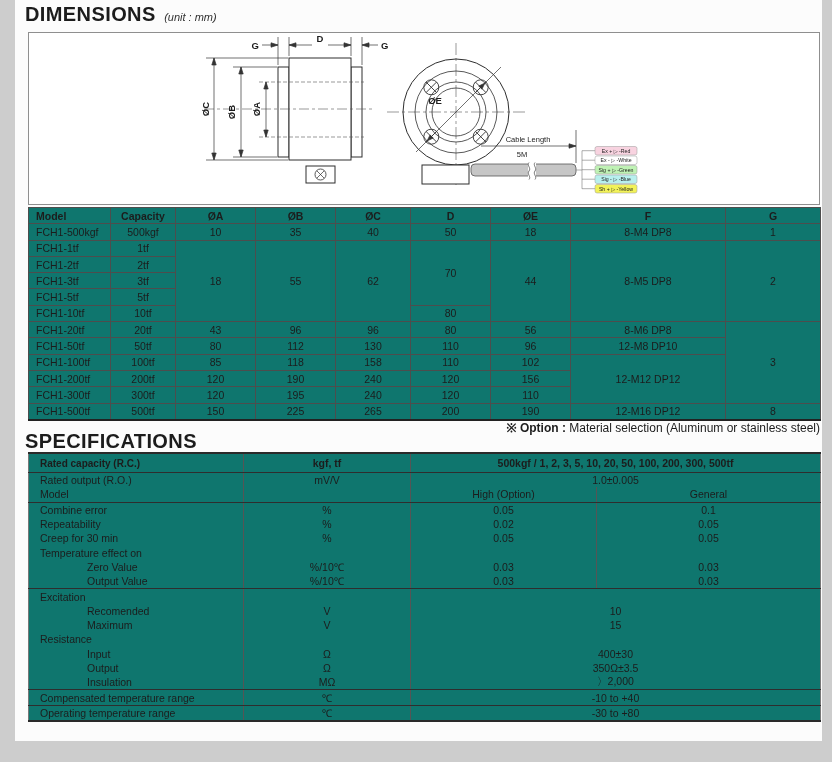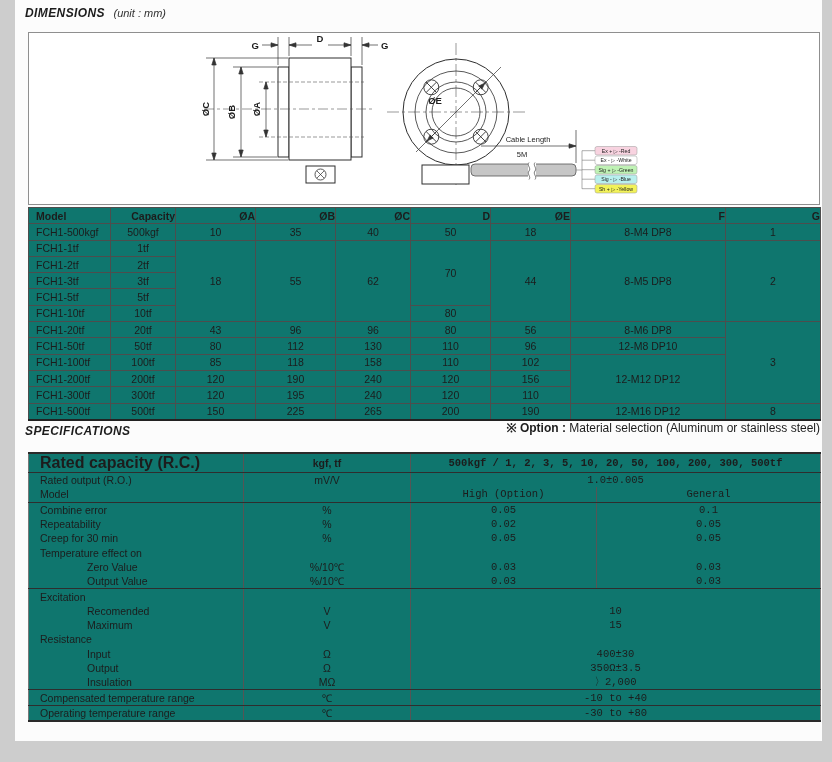--- a/index.html
+++ b/index.html
@@ -1,52 +1,52 @@
 <!DOCTYPE html>
 <html><head>
 <meta charset="utf-8">
 <style>
   html,body{margin:0;padding:0;}
   body{width:832px;height:762px;background:#cdcdcd;position:relative;
        font-family:"Liberation Sans",sans-serif;color:#1c1c1c;overflow:hidden;}
   .page{position:absolute;left:15px;top:0;width:807px;height:741px;background:#fcfcfc;}
 
   .title{position:absolute;left:25px;white-space:nowrap;}
-  .title .big{font-style:italic;font-weight:bold;font-size:12px;letter-spacing:.4px;}
+  .title .big{font-weight:bold;font-size:20px;letter-spacing:.4px;}
   .title .small{font-style:italic;font-size:11px;color:#333;margin-left:4px;margin-top:36px;}
 
   .draw-box{position:absolute;left:28px;top:32px;width:790px;height:171px;
             border:1px solid #8f8f8f;background:#fff;}
   svg text{font-family:"Liberation Sans",sans-serif;fill:#1c1c1c;}
   .dimlbl{font-size:9.5px;font-weight:bold;}
   .cablelbl{font-size:7.5px;}
   .wirelbl{font-size:5.2px;}
 
   table{border-collapse:collapse;table-layout:fixed;background:#0f766e;}
   .dims-table{position:absolute;left:28px;top:207px;width:792px;font-size:10.5px;
               border:1px solid #3d3d3d;border-bottom:2px solid #222;}
   .dims-table th,.dims-table td{border:1px solid #4d4d4d;height:15.3px;padding:0;
               text-align:center;font-weight:normal;overflow:hidden;}
-  .dims-table th{font-weight:bold;text-align:right;}
+  .dims-table th{font-weight:bold;}
   .dims-table .model-cell{text-align:left;padding-left:7px;font-weight:normal;}
   .dims-table th.model-h{text-align:left;padding-left:7px;}
 
   .option-note{position:absolute;top:419px;right:12px;font-size:12px;white-space:nowrap;}
   .option-note b{font-weight:bold;}
 
   .spec-table{position:absolute;left:28px;top:452px;width:792px;font-size:10.5px;
               border-top:2px solid #2a2a2a;border-bottom:2px solid #2a2a2a;
               border-left:1px solid #777;border-right:1px solid #777;}
   .spec-table td{padding:0;height:14.3px;white-space:nowrap;overflow:hidden;}
   .spec-table tr.hdr td{height:18px;font-weight:bold;}
   .spec-table td.lab{padding-left:11px;text-align:left;border-right:1px solid #555;}
-  .spec-table tr.hdr td.lab{font-size:16px;}
+  .spec-table tr.hdr td.lab{font-size:10px;}
   .spec-table td.lab.ind{padding-left:58px;}
   .spec-table td.unit{text-align:center;border-right:1px solid #555;}
-  .spec-table td.val{text-align:center;font-family:Liberation Mono, monospace;}
+  .spec-table td.val{text-align:center;}
   .spec-table td.v1s{border-right:1px solid #555;}
   .spec-table tr.sep td{border-bottom:1.5px solid #2e2e2e;}
 </style>
 </head>
 <body>
 
 <div class="page"></div>
 
 <div class="title" style="top:3px;">
   <span class="big">DIMENSIONS</span>
@@ -309,21 +309,21 @@
     <td>12-M16 DP12</td>
     <td>8</td>
   </tr>
 </tbody>
   </table>
 
 <div class="option-note">
   <b>※ Option :</b><span> Material selection (Aluminum or stainless steel)</span>
 </div>
 
-<div class="title" style="top:421px;">
+<div class="title" style="top:430px;">
   <span class="big">SPECIFICATIONS</span>
 </div>
 
 <table class="spec-table">
   <colgroup>
       <col style="width:215px">
       <col style="width:167px">
       <col style="width:186px">
       <col style="width:224px">
     </colgroup>

